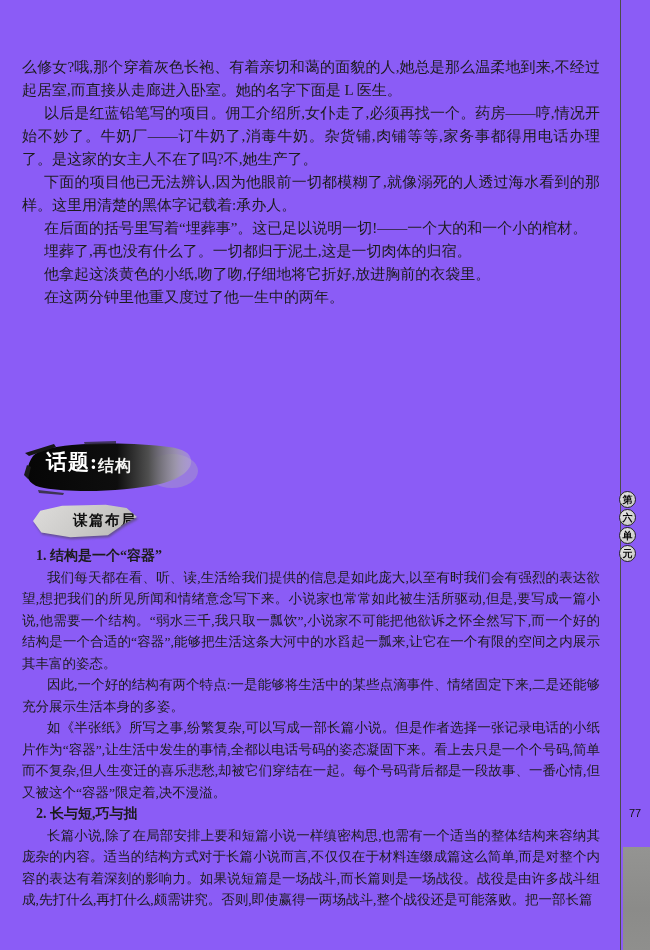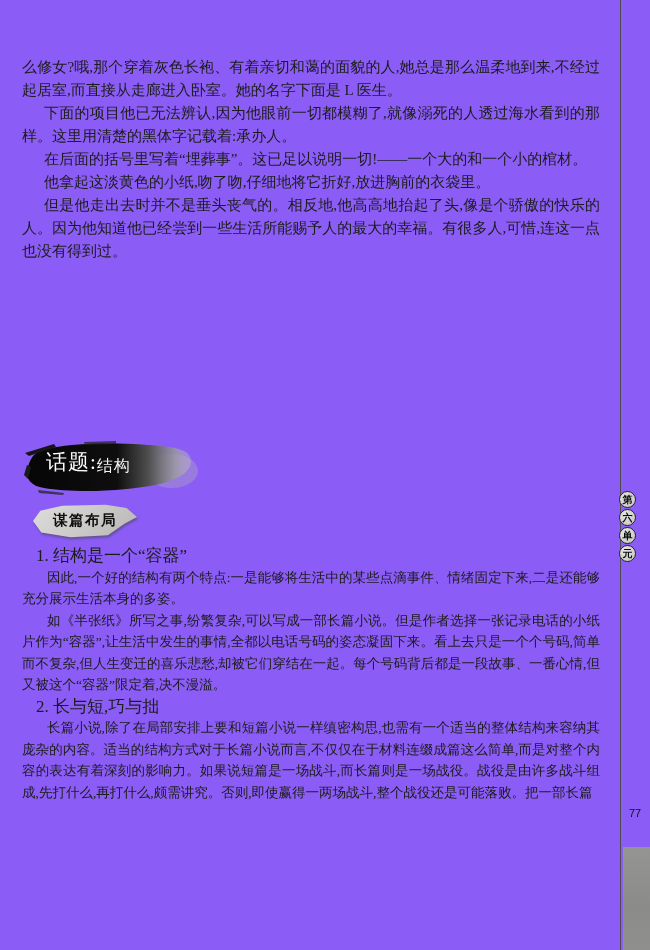--- a/index.html
+++ b/index.html
@@ -22,45 +22,45 @@
   }
   .opening p { text-indent:22px; }
   .opening p.noindent { text-indent:0; }
 
   
   .topic-header { position:absolute; left:24px; top:441px; width:175px; height:56px; }
   .topic-header svg { position:absolute; left:0; top:0; }
   .topic-text {
     position:absolute; left:22px; top:7px;
     display:flex; align-items:flex-start;
-    color:#ffffff; font-weight:normal; white-space:nowrap;
+    color:#ffffff; font-weight:bold; white-space:nowrap;
   }
   .topic-prefix { font-size:21px; letter-spacing:1px; }
   .topic-title  { font-size:16px; margin-top:8px; letter-spacing:1px; color:#f4f4f2; }
 
   
   .tag {
     position:absolute; left:33px; top:504px; width:104px; height:34px;
     filter:drop-shadow(1px 2px 1px rgba(70,70,70,0.55));
   }
   .tag-shape {
     width:100%; height:100%;
     background:linear-gradient(135deg,#dedddb 0%, #cac9c7 55%, #b6b5b3 100%);
     clip-path:polygon(7% 20%, 28% 5%, 70% 2%, 90% 12%, 100% 38%, 88% 58%, 72% 92%, 36% 98%, 8% 84%, 0% 50%);
-    display:flex; align-items:center; justify-content:center;
+    display:flex; align-items:center; justify-content:flex-end;
   }
   .tag-label { font-weight:bold; font-size:14.5px; color:#101010; letter-spacing:1.5px; padding-bottom:2px; }
 
   
   .talk {
     position:absolute; left:22px; top:545px; width:578px;
     font-size:13.5px; line-height:21.5px;
     text-align:justify;
   }
-  .talk h3 { font-size:17px; line-height:21.5px; font-weight:normal; text-indent:14px; }
+  .talk h3 { font-size:14px; line-height:21.5px; font-weight:bold; text-indent:14px; }
   .talk p  { text-indent:25px; }
 
   
   .edge-rule { position:absolute; left:620px; top:0; width:1px; height:950px; background:#4c4c4a; }
   .unit-badge { position:absolute; left:619px; top:491px; display:flex; flex-direction:column; gap:1px; }
   .unit-circle {
     width:17px; height:17px; border-radius:50%;
     border:1.4px solid #262626;
     background:radial-gradient(circle at 35% 30%, #e5e5e3, #c4c4c2);
     display:flex; align-items:center; justify-content:center;
@@ -77,24 +77,26 @@
     background:linear-gradient(180deg,#949492 0%, #8b8b89 60%, #8f8f8d 100%);
   }
 </style>
 </head>
 <body>
 
 <div class="page">
 
   <div class="opening">
     <p class="noindent">么修女?哦,那个穿着灰色长袍、有着亲切和蔼的面貌的人,她总是那么温柔地到来,不经过起居室,而直接从走廊进入卧室。她的名字下面是 L 医生。</p>
+    <p>以后是红蓝铅笔写的项目。佣工介绍所,女仆走了,必须再找一个。药房——哼,情况开始不妙了。牛奶厂——订牛奶了,消毒牛奶。杂货铺,肉铺等等,家务事都得用电话办理了。是这家的女主人不在了吗?不,她生产了。</p>
     <p>下面的项目他已无法辨认,因为他眼前一切都模糊了,就像溺死的人透过海水看到的那样。这里用清楚的黑体字记载着:承办人。</p>
     <p>在后面的括号里写着“埋葬事”。这已足以说明一切!——一个大的和一个小的棺材。</p>
+    <p>埋葬了,再也没有什么了。一切都归于泥土,这是一切肉体的归宿。</p>
     <p>他拿起这淡黄色的小纸,吻了吻,仔细地将它折好,放进胸前的衣袋里。</p>
-    <p>但是他走出去时并不是垂头丧气的。相反地,他高高地抬起了头,像是个骄傲的快乐的人。因为他知道他已经尝到一些生活所能赐予人的最大的幸福。有很多人,可惜,连这一点也没有得到过。</p>
+    <p>在这两分钟里他重又度过了他一生中的两年。</p>
   </div>
 
   <div class="topic-header">
     <svg width="175" height="56" viewBox="0 0 175 56">
       <defs>
         <linearGradient id="brushGrad" x1="0" y1="0" x2="1" y2="0">
           <stop offset="0" stop-color="#060606"></stop>
           <stop offset="0.55" stop-color="#0e0e0e"></stop>
           <stop offset="0.74" stop-color="#4f4f4f"></stop>
           <stop offset="0.9" stop-color="#9a9a9a" stop-opacity="0.8"></stop>
@@ -115,20 +117,21 @@
   </div>
 
   <div class="tag">
     <div class="tag-shape">
       <span class="tag-label">谋篇布局</span>
     </div>
   </div>
 
   <div class="talk">
     <h3>1. 结构是一个“容器”</h3>
+    <p>我们每天都在看、听、读,生活给我们提供的信息是如此庞大,以至有时我们会有强烈的表达欲望,想把我们的所见所闻和情绪意念写下来。小说家也常常如此被生活所驱动,但是,要写成一篇小说,他需要一个结构。“弱水三千,我只取一瓢饮”,小说家不可能把他欲诉之怀全然写下,而一个好的结构是一个合适的“容器”,能够把生活这条大河中的水舀起一瓢来,让它在一个有限的空间之内展示其丰富的姿态。</p>
     <p>因此,一个好的结构有两个特点:一是能够将生活中的某些点滴事件、情绪固定下来,二是还能够充分展示生活本身的多姿。</p>
     <p>如《半张纸》所写之事,纷繁复杂,可以写成一部长篇小说。但是作者选择一张记录电话的小纸片作为“容器”,让生活中发生的事情,全都以电话号码的姿态凝固下来。看上去只是一个个号码,简单而不复杂,但人生变迁的喜乐悲愁,却被它们穿结在一起。每个号码背后都是一段故事、一番心情,但又被这个“容器”限定着,决不漫溢。</p>
     <h3>2. 长与短,巧与拙</h3>
     <p>长篇小说,除了在局部安排上要和短篇小说一样缜密构思,也需有一个适当的整体结构来容纳其庞杂的内容。适当的结构方式对于长篇小说而言,不仅仅在于材料连缀成篇这么简单,而是对整个内容的表达有着深刻的影响力。如果说短篇是一场战斗,而长篇则是一场战役。战役是由许多战斗组成,先打什么,再打什么,颇需讲究。否则,即使赢得一两场战斗,整个战役还是可能落败。把一部长篇</p>
   </div>
 
   <div class="edge-rule"></div>
 
   <div class="unit-badge">
     <span class="unit-circle">第</span>

